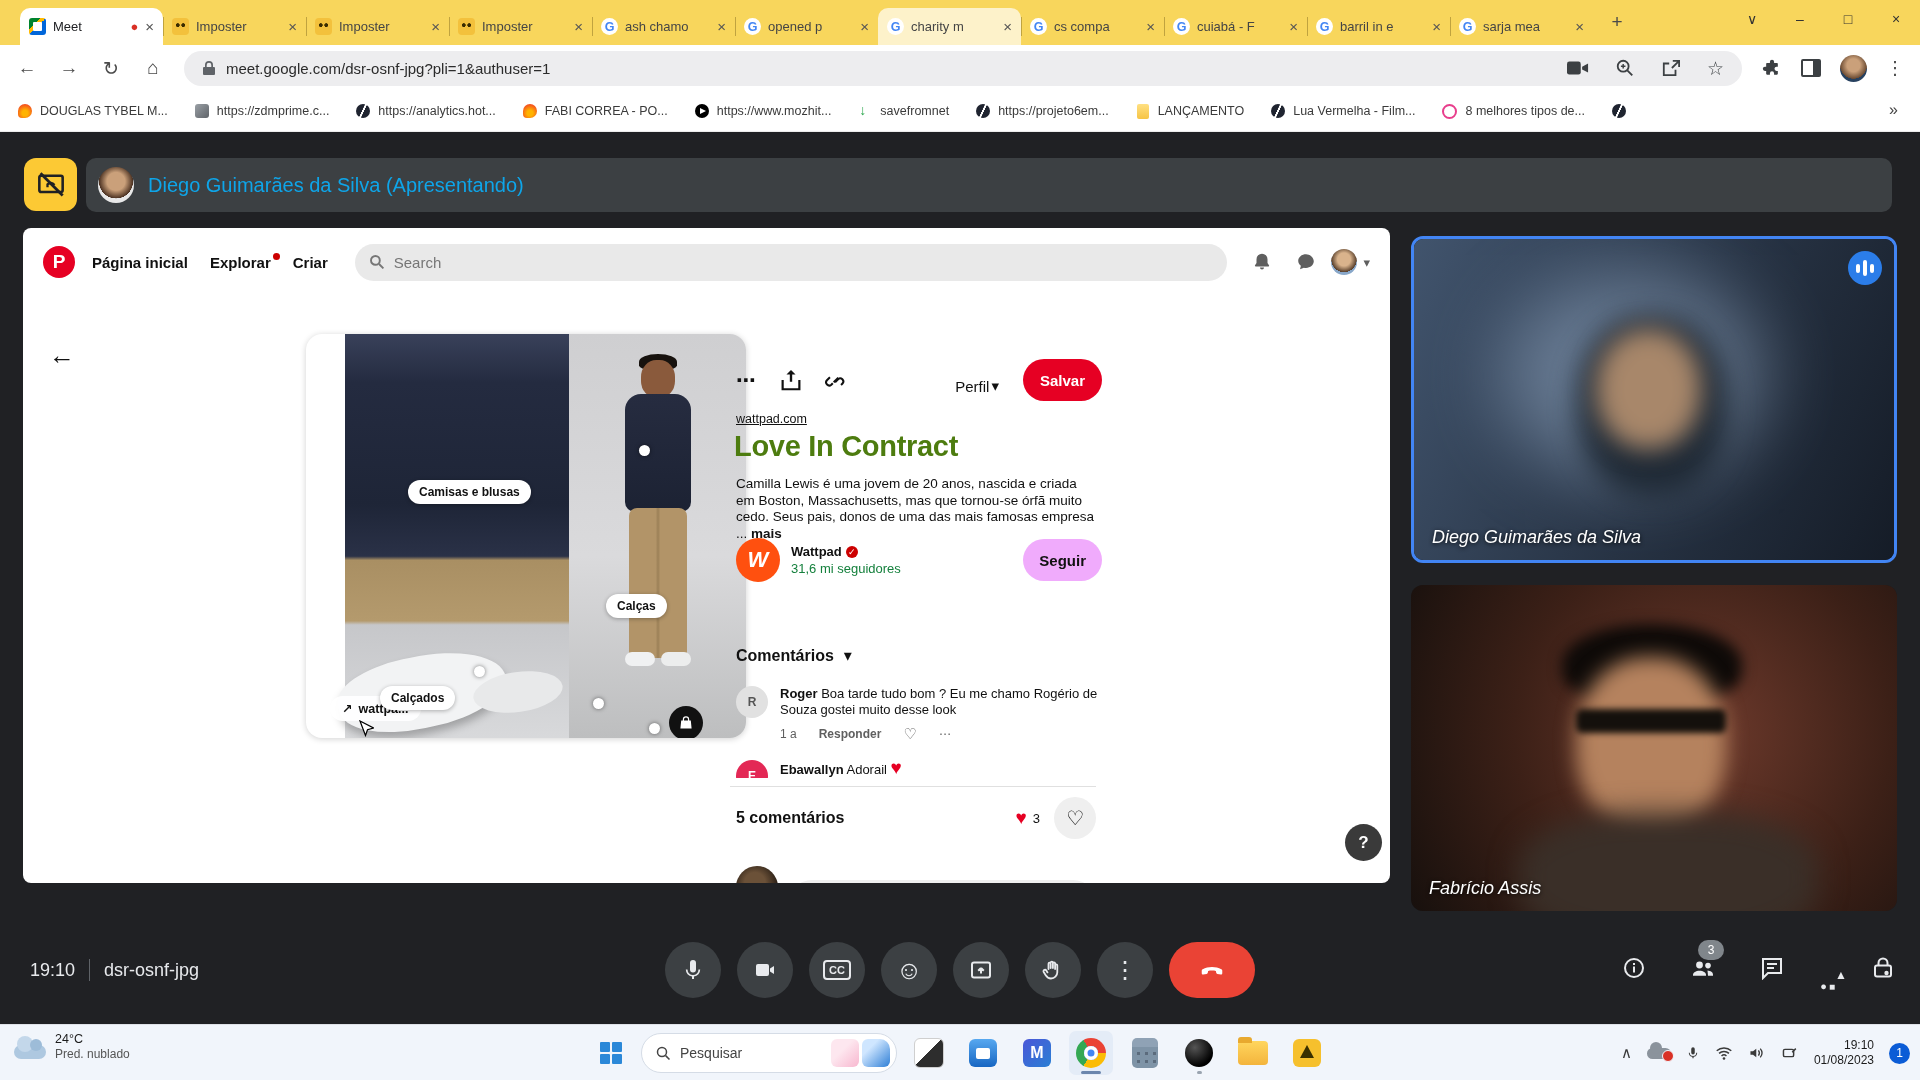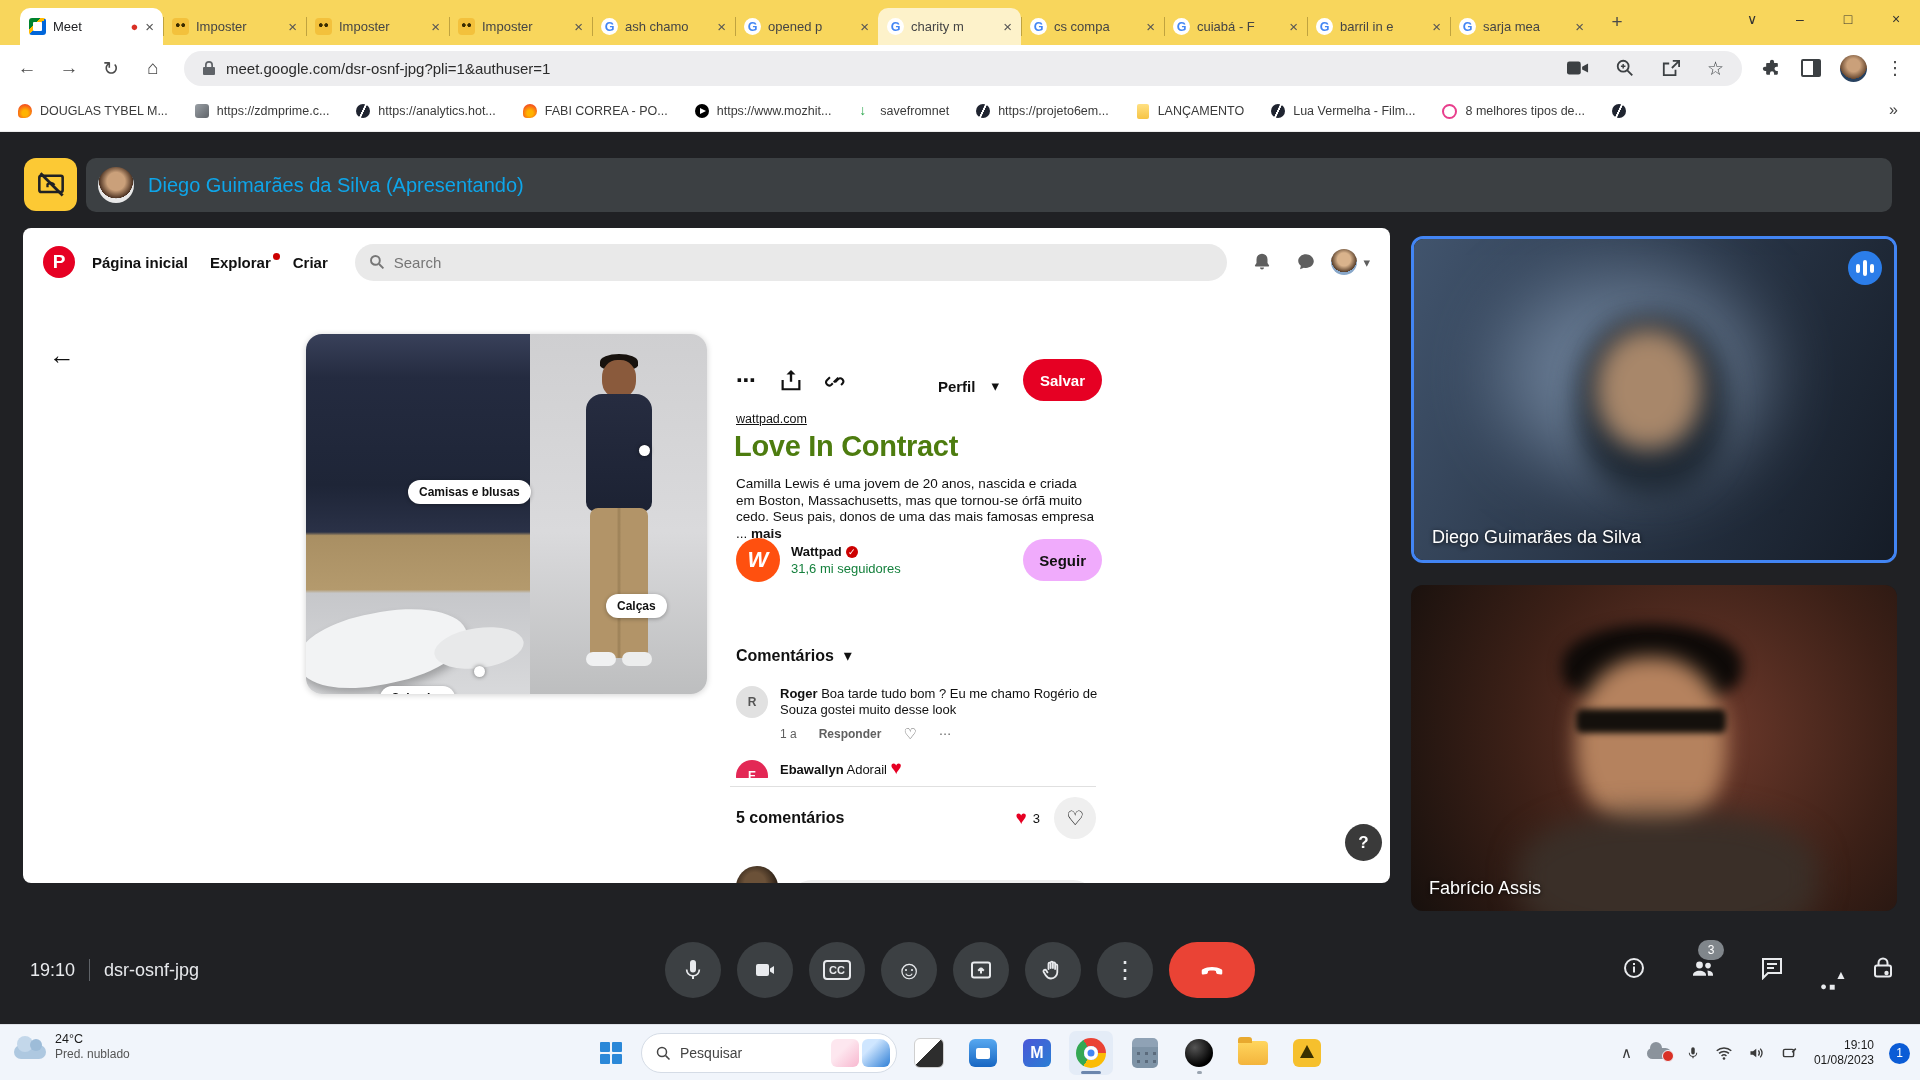--- a/index.html
+++ b/index.html
@@ -62,41 +62,41 @@
   .pcard{position:absolute;left:23px;top:96px;width:1367px;height:655px;background:#fff;border-radius:8px;overflow:hidden;}
   .phead{position:absolute;left:20px;right:20px;top:10px;height:48px;display:flex;align-items:center;gap:6px;}
   .plogo{width:32px;height:32px;border-radius:50%;background:#e60023;color:#fff;font-weight:bold;font-size:19px;display:flex;align-items:center;justify-content:center;flex:0 0 auto;}
   .pnav-item{font-size:15px;font-weight:bold;color:#111;padding:9px 11px;position:relative;flex:0 0 auto;}
   .pnav-item.has-dot::after{content:"";position:absolute;right:2px;top:8px;width:7px;height:7px;border-radius:50%;background:#cc0000;}
   .psearch{flex:1;height:37px;background:#e9e9e9;border-radius:19px;display:flex;align-items:center;gap:9px;padding:0 14px;box-sizing:border-box;margin:0 10px;color:#767676;font-size:15px;}
   .pico{color:#5f5f5f;flex:0 0 auto;display:flex;align-items:center;justify-content:center;width:38px;}
   .pav{width:26px;height:26px;border-radius:50%;background:radial-gradient(circle at 50% 40%,#d9b38c 32%,#59402c 62%,#88a7c9 63%);}
   .pback{position:absolute;left:26px;top:112px;font-size:26px;color:#111;font-weight:bold;}
   
-  .collage{position:absolute;left:283px;top:106px;width:401px;height:360px;border-radius:16px;overflow:hidden;display:flex;box-shadow:0 1px 6px rgba(0,0,0,.18);}
+  .collage{position:absolute;left:283px;top:106px;width:401px;height:404px;border-radius:16px;overflow:hidden;display:flex;box-shadow:0 1px 6px rgba(0,0,0,.18);padding-left:39px;}
   .ph-left{width:224px;height:100%;position:relative;background:linear-gradient(180deg,#39415a 0%,#242b40 12%,#1e2537 42%,#2a3147 55%,#a98f63 56%,#b49a6d 71%,#c6c7ca 72%,#d8d9db 100%);}
   .ph-left .shoe{position:absolute;left:-8px;bottom:10px;width:170px;height:72px;background:#f2f3f4;border-radius:45% 55% 50% 50%;transform:rotate(-12deg);box-shadow:0 6px 8px rgba(0,0,0,.25);}
   .ph-left .shoe2{position:absolute;right:6px;bottom:26px;width:90px;height:40px;background:#e8e9ea;border-radius:50%;transform:rotate(-8deg);}
   .ph-right{width:177px;height:100%;position:relative;background:linear-gradient(180deg,#cfcfd1 0%,#dadadc 55%,#bdbebf 100%);}
   .fig-head{position:absolute;left:72px;top:26px;width:34px;height:38px;background:#8a5a3c;border-radius:45%;}
   .fig-hair{position:absolute;left:70px;top:20px;width:38px;height:16px;background:#17120e;border-radius:50% 50% 30% 30%;}
   .fig-torso{position:absolute;left:56px;top:60px;width:66px;height:118px;background:linear-gradient(180deg,#262c40,#1c2233);border-radius:16px 16px 10px 10px;}
   .fig-legs{position:absolute;left:60px;top:174px;width:58px;height:150px;background:linear-gradient(90deg,#b29468 46%,#9b8057 50%,#b29468 54%);border-radius:8px 8px 4px 4px;}
   .fig-shoeA{position:absolute;left:56px;top:318px;width:30px;height:14px;background:#f0f1f2;border-radius:8px;}
   .fig-shoeB{position:absolute;left:92px;top:318px;width:30px;height:14px;background:#eceded;border-radius:8px;}
   .ptag{position:absolute;background:#fff;border-radius:15px;padding:5px 11px;font-size:12px;font-weight:bold;color:#111;box-shadow:0 1px 4px rgba(0,0,0,.3);white-space:nowrap;z-index:3;}
   .pdot{position:absolute;width:11px;height:11px;border-radius:50%;background:#fff;box-shadow:0 0 4px rgba(0,0,0,.5);z-index:2;}
   .visit-chip{position:absolute;left:24px;top:362px;background:rgba(255,255,255,.92);border-radius:16px;padding:5px 12px;font-size:12.5px;font-weight:bold;color:#111;display:flex;gap:6px;align-items:center;z-index:2;}
   .shopbtn{position:absolute;left:363px;top:372px;width:34px;height:34px;border-radius:50%;background:#111;display:flex;align-items:center;justify-content:center;z-index:3;}
   .cursor{position:absolute;left:52px;top:386px;z-index:5;}
   
   .pdetail{position:absolute;left:707px;top:106px;width:372px;}
   .act-row{position:absolute;top:26px;left:6px;right:0;height:40px;display:flex;align-items:center;gap:24px;}
   .act-ellipsis{font-size:20px;font-weight:bold;color:#111;letter-spacing:1px;}
-  .perfil{margin-left:auto;font-size:15px;font-weight:bold;color:#111;display:flex;align-items:center;gap:16px;margin-top:12px;}
+  .perfil{margin-left:auto;font-size:15px;font-weight:normal;color:#111;display:flex;align-items:center;gap:2px;margin-top:12px;}
   .salvar{background:#e60023;color:#fff;font-size:15px;font-weight:bold;border-radius:22px;height:42px;display:flex;align-items:center;padding:0 17px;}
   .pdomain{position:absolute;top:78px;left:6px;font-size:12.5px;color:#111;text-decoration:underline;}
   .ptitle{position:absolute;top:96px;left:4px;font-size:29px;font-weight:800;color:#4d7c0f;letter-spacing:-.3px;}
   .pdesc{position:absolute;top:142px;left:6px;width:360px;font-size:13.5px;line-height:16.5px;color:#111;}
   .pdesc b{font-weight:bold;}
   .author{position:absolute;top:204px;left:6px;right:0;display:flex;align-items:center;gap:11px;}
   .wlogo{width:44px;height:44px;border-radius:50%;background:#ff500f;color:#fff;display:flex;align-items:center;justify-content:center;font-weight:800;font-size:22px;font-style:italic;}
   .aname{font-size:13px;font-weight:bold;color:#111;display:flex;align-items:center;gap:4px;}
   .vbadge{width:12px;height:12px;border-radius:50%;background:#cc0000;color:#fff;font-size:9px;display:flex;align-items:center;justify-content:center;}
   .afoll{font-size:13px;color:#15803d;margin-top:2px;}
@@ -130,21 +130,21 @@
   .smile-w{font-size:26px;color:#e8eaed;}
   .dots-w{font-size:24px;color:#e8eaed;}
   .mright{position:absolute;right:26px;display:flex;gap:44px;align-items:center;}
   .mr-ic{position:relative;color:#e8eaed;}
   .pbadge{position:absolute;top:-16px;right:-8px;min-width:20px;height:20px;border-radius:10px;background:#80868b;color:#fff;font-size:12px;display:flex;align-items:center;justify-content:center;padding:0 3px;}
   .tri-sq-ci{position:relative;width:26px;height:24px;}
   .tri-sq-ci .t{position:absolute;left:7px;top:-2px;font-size:12px;color:#e8eaed;}
   .tri-sq-ci .s{position:absolute;left:1px;top:11px;font-size:10px;color:#e8eaed;}
   .tri-sq-ci .c{position:absolute;right:1px;top:10px;font-size:11px;color:#e8eaed;}
   
-  .tile{position:absolute;left:1411px;width:486px;border-radius:12px;overflow:hidden;background:#181a1d;}
+  .tile{position:absolute;left:1411px;width:486px;border-radius:12px;overflow:hidden;background:#181a1d;font-style:italic;}
   .tile.speaking{border:3px solid #4285f4;box-sizing:border-box;}
   .tile-name{position:absolute;left:18px;bottom:12px;color:#fff;font-size:18px;text-shadow:0 1px 4px rgba(0,0,0,.85);z-index:4;}
   .vid{position:absolute;inset:0;}
   .vid1{background:linear-gradient(115deg,#41546d 0%,#273344 55%,#151c27 100%);}
   .vid1 .glow{position:absolute;left:18%;top:10%;width:55%;height:65%;background:#93a9c4;border-radius:50%;filter:blur(38px);opacity:.55;}
   .vid1 .head{position:absolute;left:34%;top:24%;width:150px;height:180px;background:#1b2530;border-radius:46%;filter:blur(14px);opacity:.9;}
   .vid1 .face{position:absolute;left:38%;top:28%;width:105px;height:120px;background:#a8876a;border-radius:48%;filter:blur(12px);}
   .vid2{background:radial-gradient(circle at 60% 45%,#6e3a2c 0%,#3c2017 55%,#17100d 100%);}
   .vid2 .face{position:absolute;left:34%;top:22%;width:150px;height:175px;background:#b5825e;border-radius:46%;filter:blur(10px);}
   .vid2 .hair{position:absolute;left:31%;top:12%;width:180px;height:80px;background:#0e0a08;border-radius:50% 50% 40% 40%;filter:blur(7px);}

